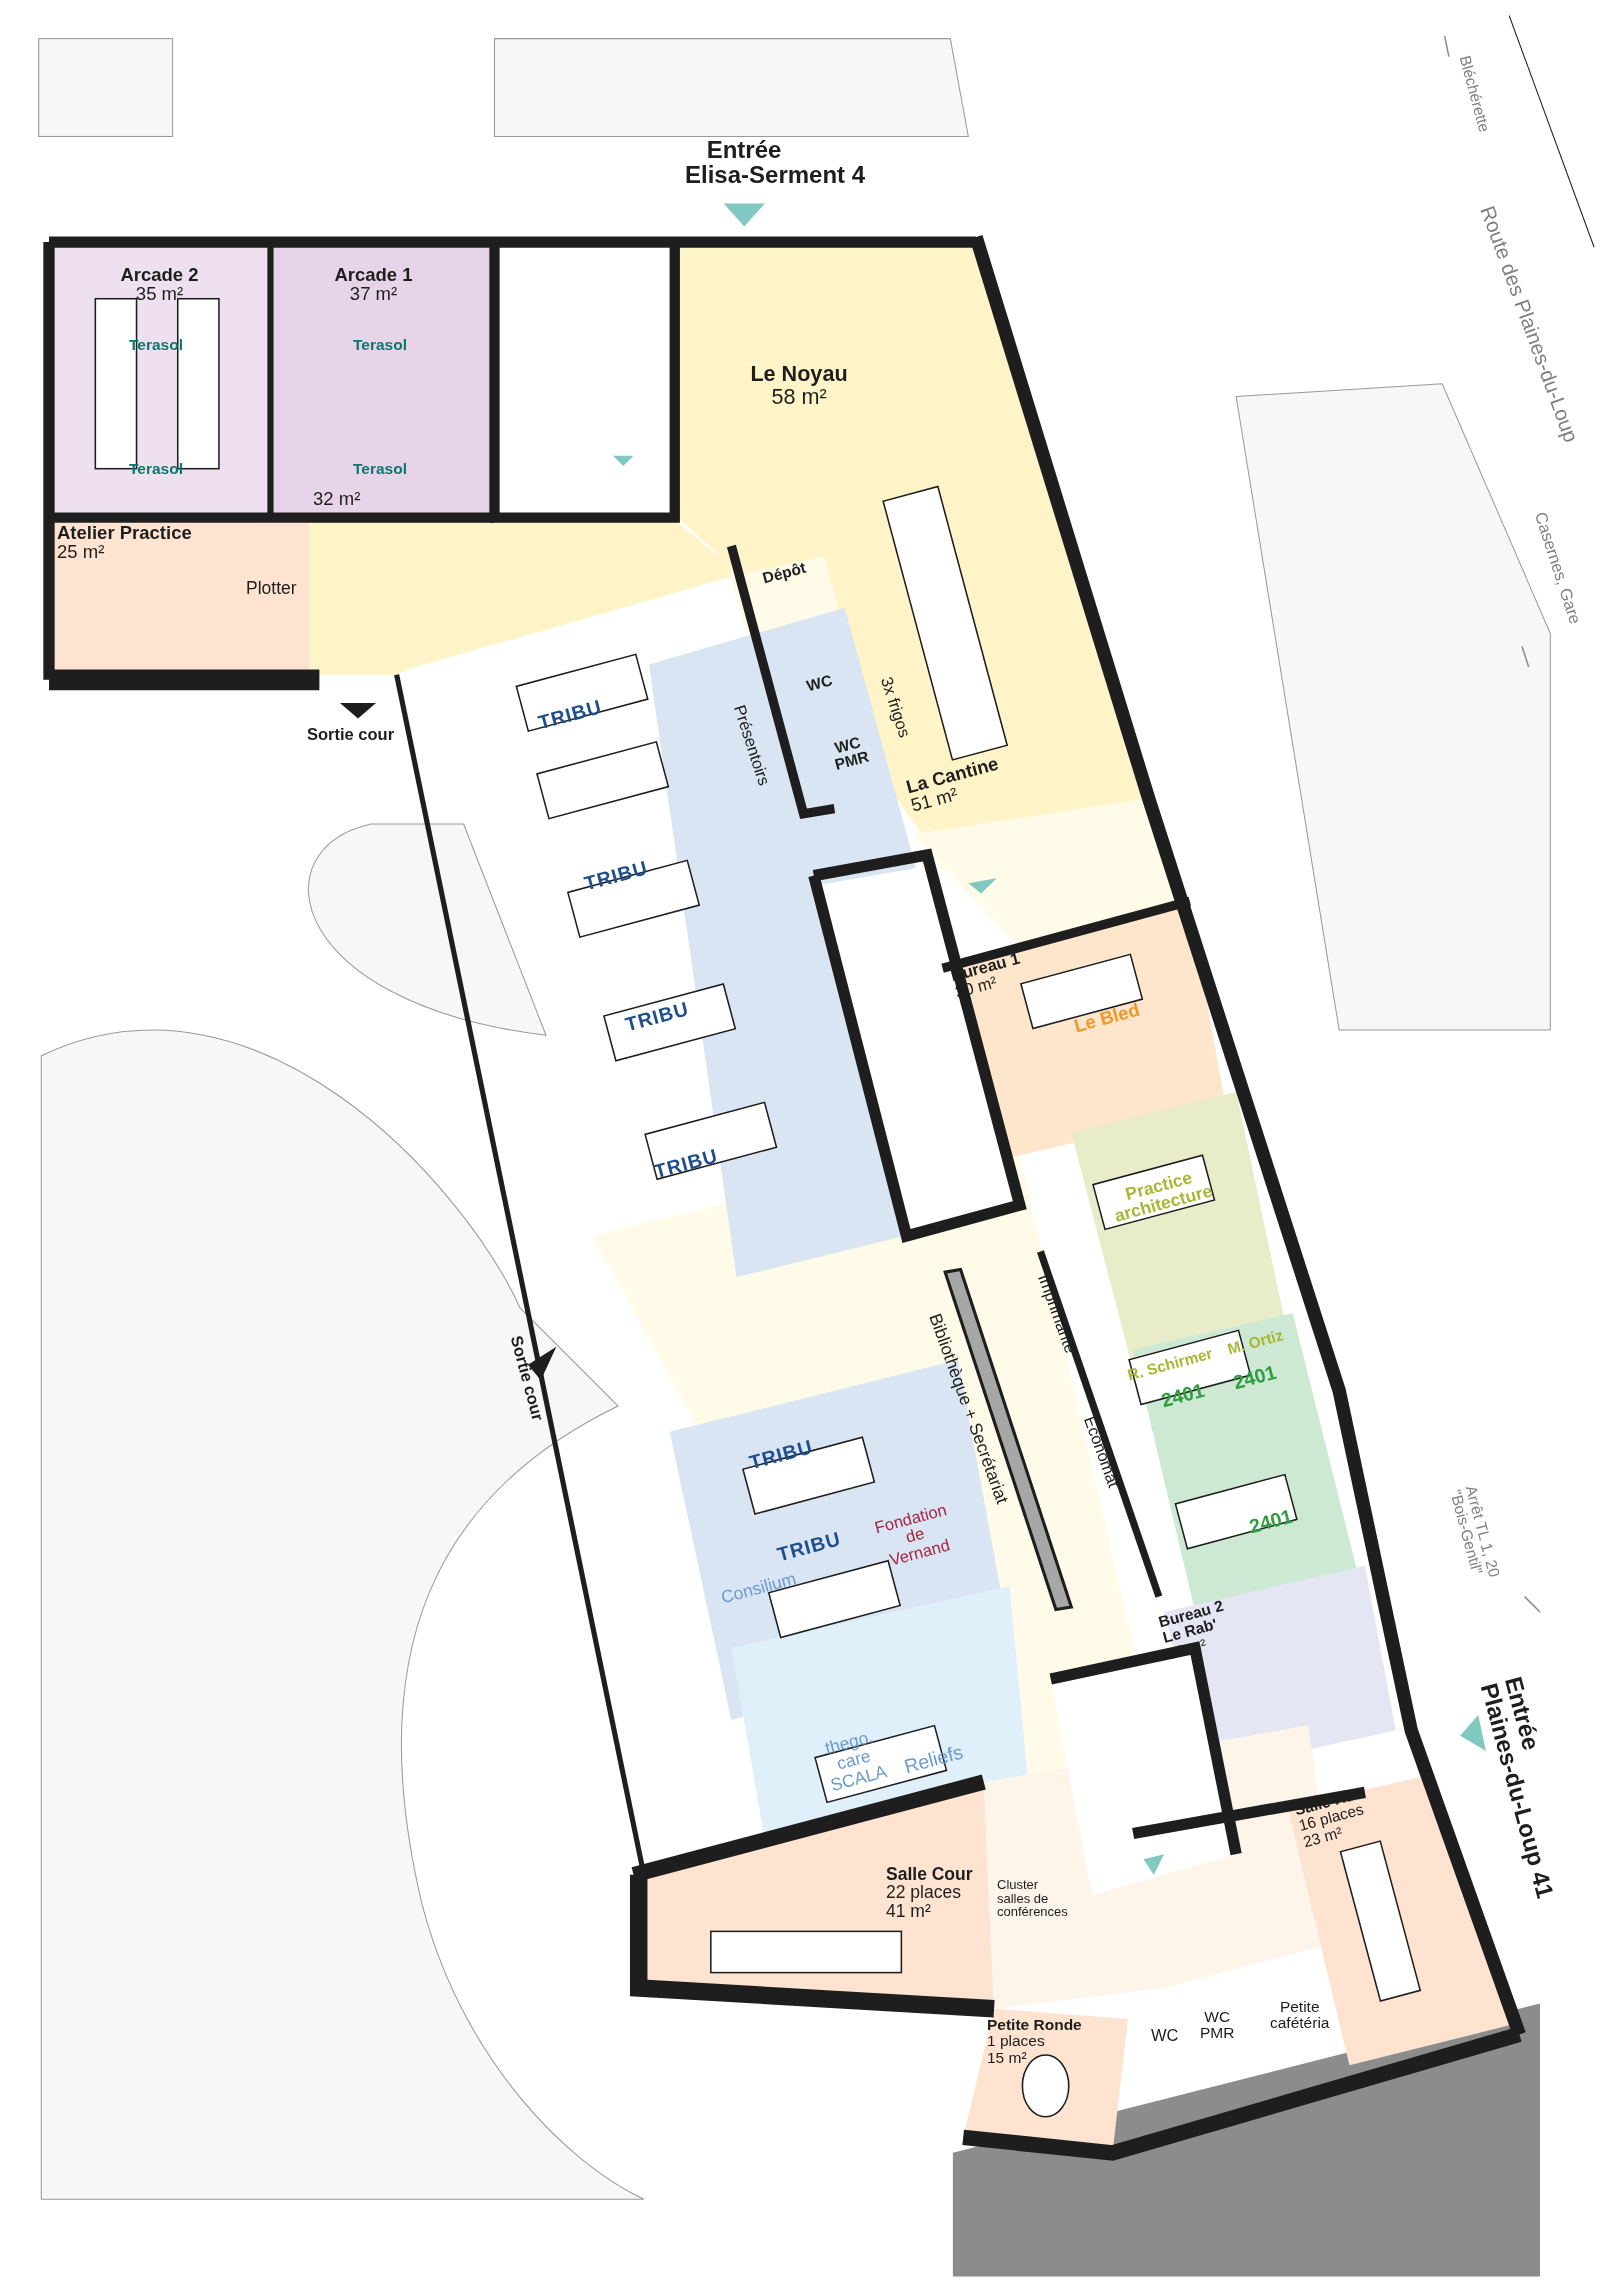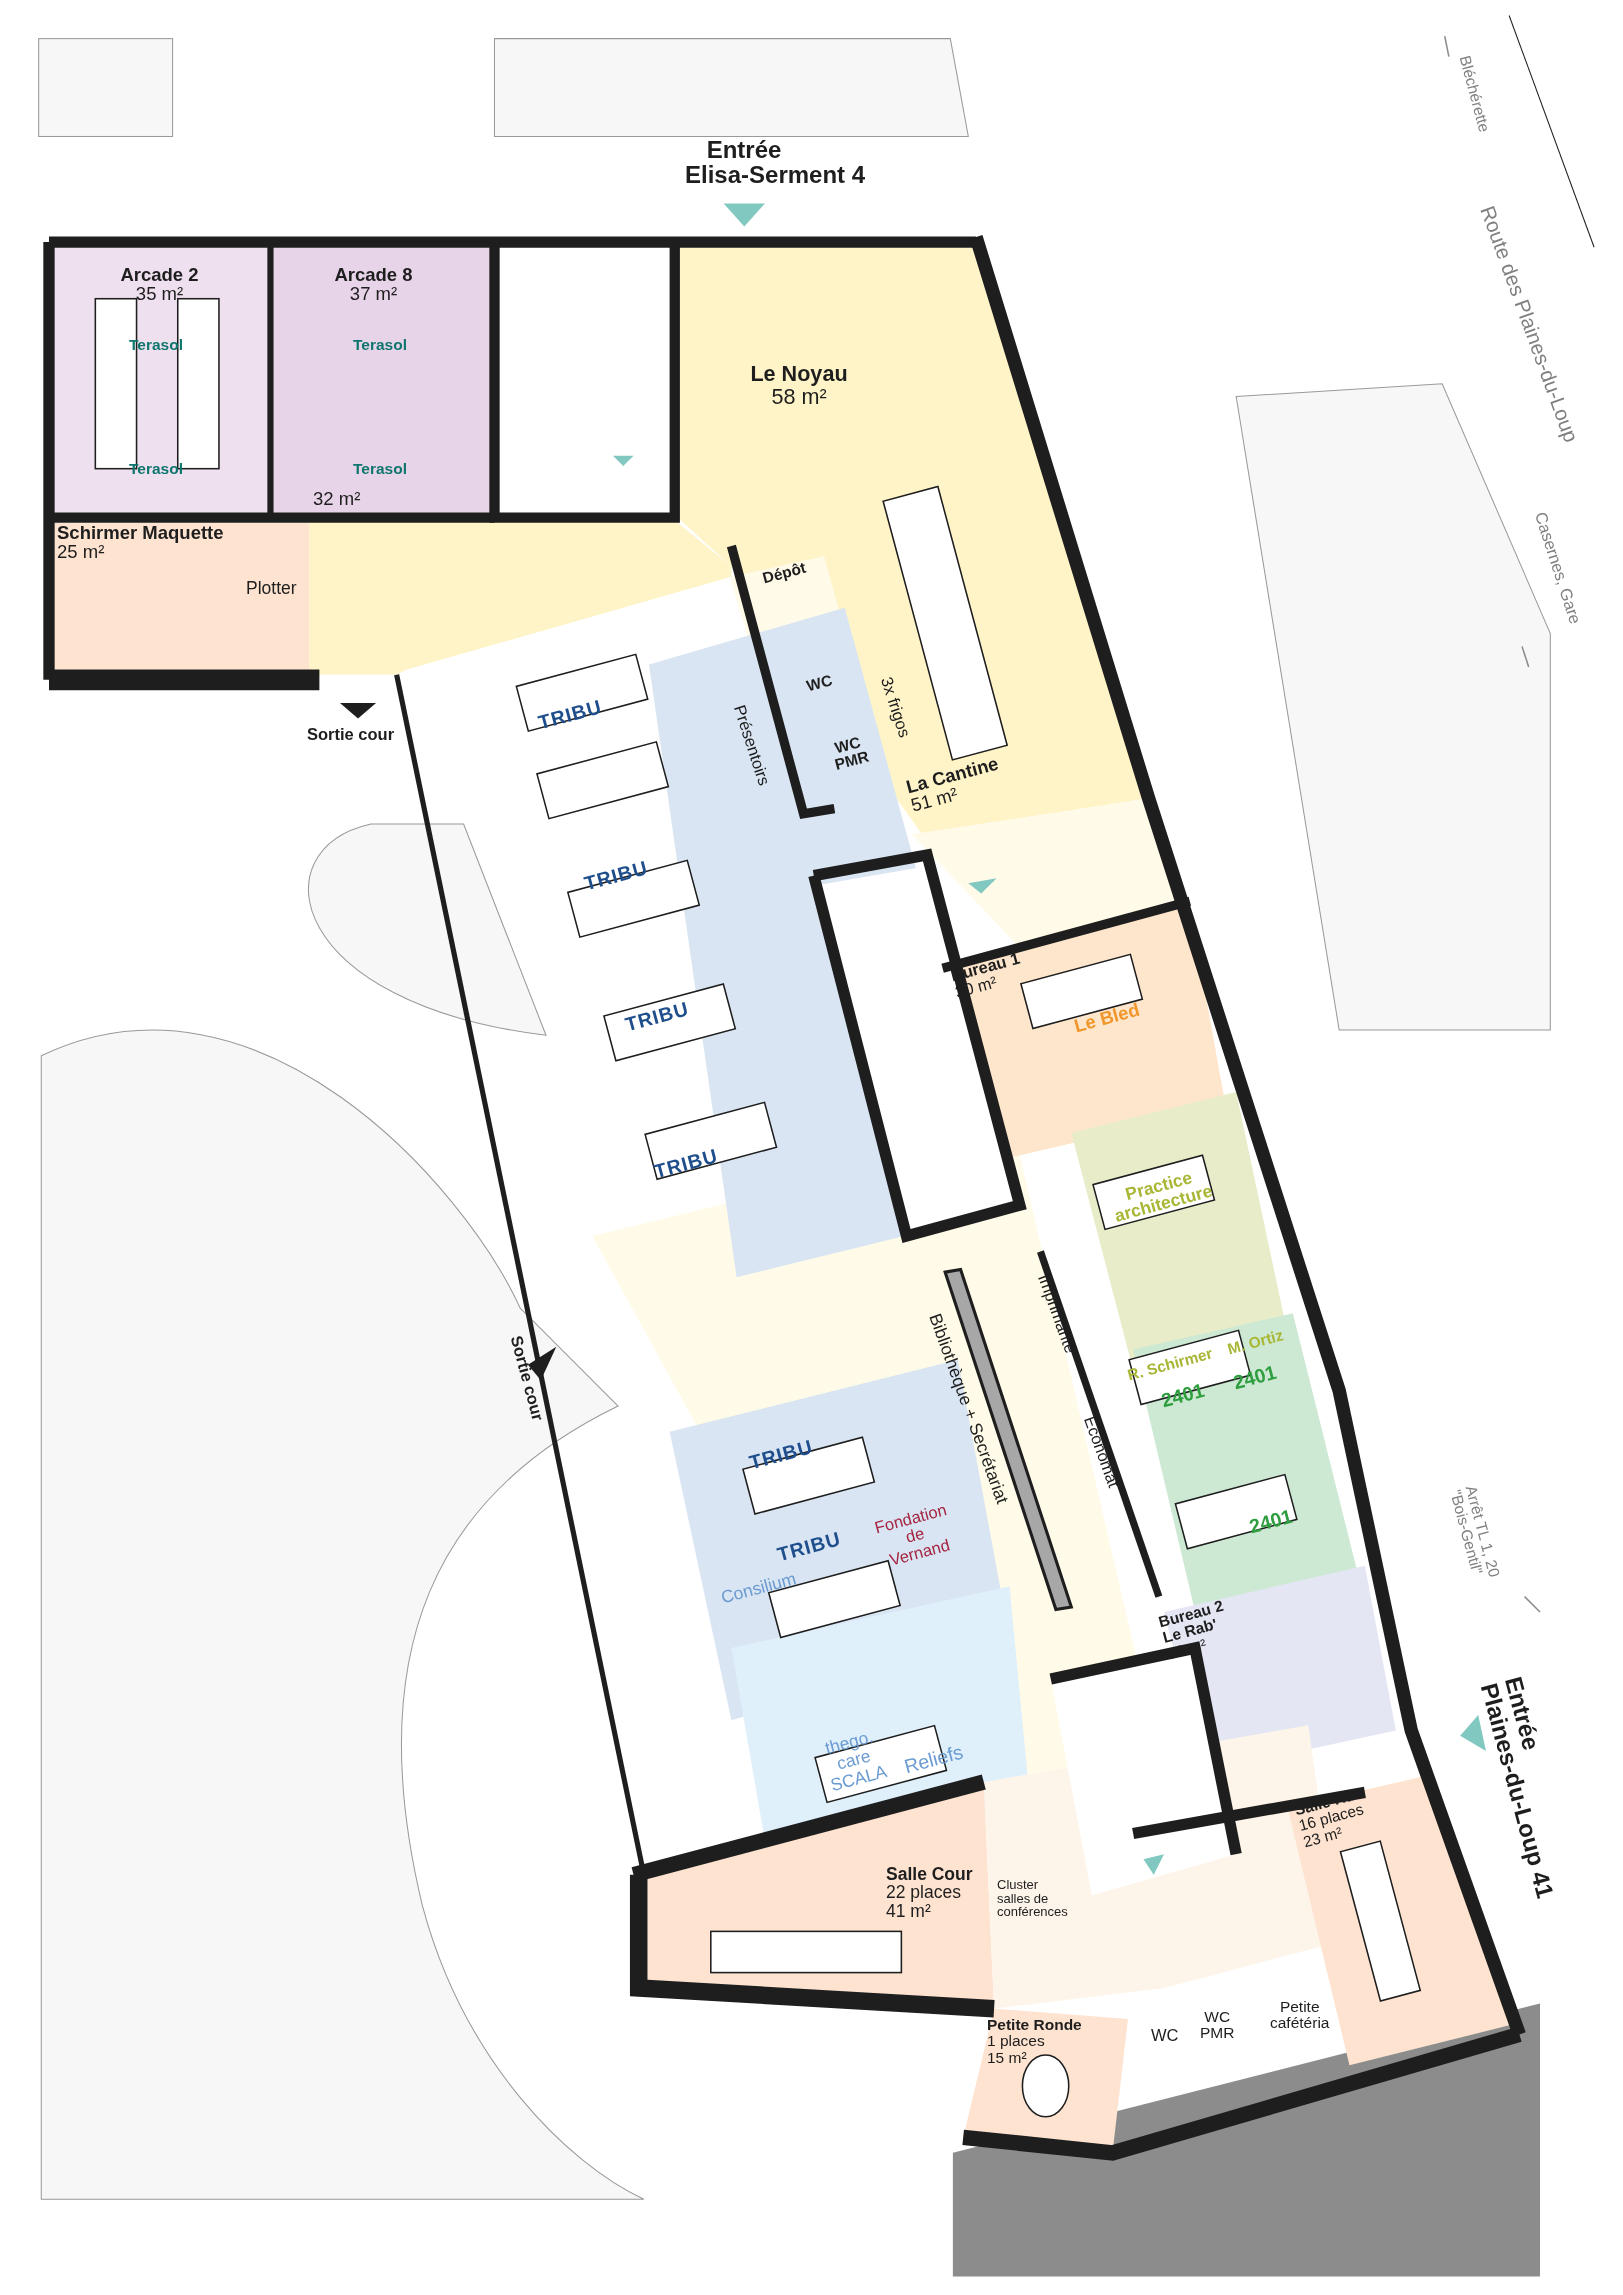--- a/index.html
+++ b/index.html
@@ -142,28 +142,28 @@
 </div>
 
 <div class="lbl c" style="left:103px;top:265px;width:113px;">
   <div class="room-name">Arcade 2</div>
   <div class="room-area">35 m²</div>
 </div>
 <div class="lbl purple" style="left:129px;top:337px;">Terasol</div>
 <div class="lbl purple" style="left:129px;top:461px;">Terasol</div>
 
 <div class="lbl c" style="left:317px;top:265px;width:113px;">
-  <div class="room-name">Arcade 8</div>
+  <div class="room-name">Arcade 1</div>
   <div class="room-area">37 m²</div>
 </div>
 <div class="lbl purple" style="left:353px;top:337px;">Terasol</div>
 <div class="lbl purple" style="left:353px;top:461px;">Terasol</div>
 
 <div class="lbl" style="left:57px;top:523px;">
-  <div class="room-name">Schirmer Maquette</div>
+  <div class="room-name">Atelier Practice</div>
   <div class="room-area">25 m²</div>
 </div>
 <div class="lbl" style="left:246px;top:562px;font-size:17.5px;margin-top:17px;">Plotter</div>
 <div class="lbl room-area" style="left:313px;top:489px;">32 m²</div>
 
 <div class="lbl c" style="left:732px;top:363px;width:134px;font-size:21.6px;">
   <div class="bold">Le Noyau</div>
   <div>58 m²</div>
 </div>
 

